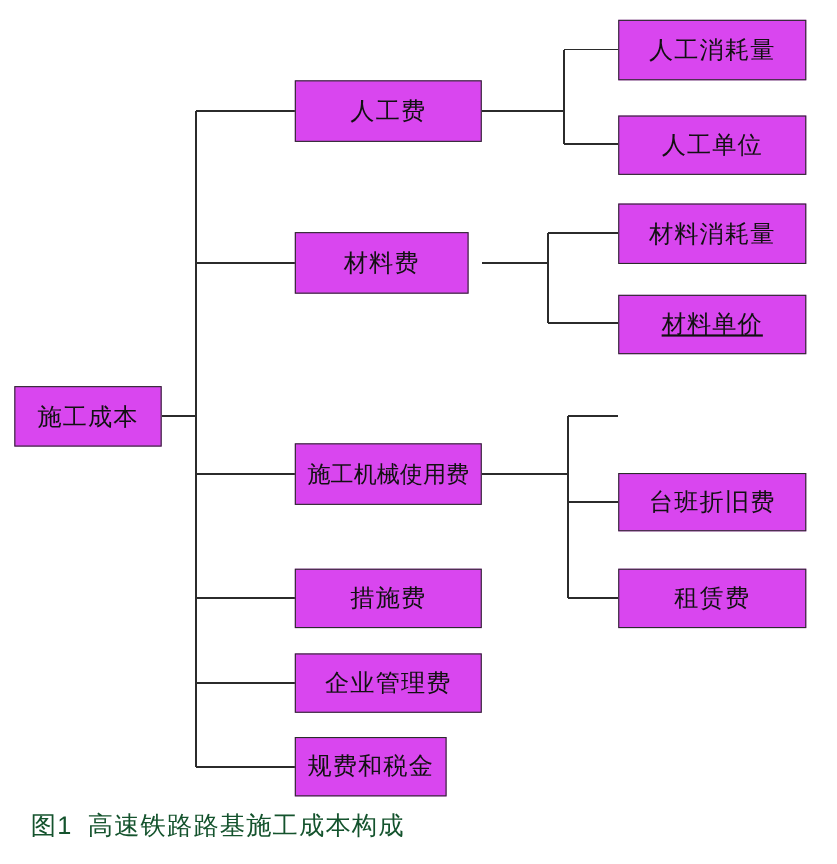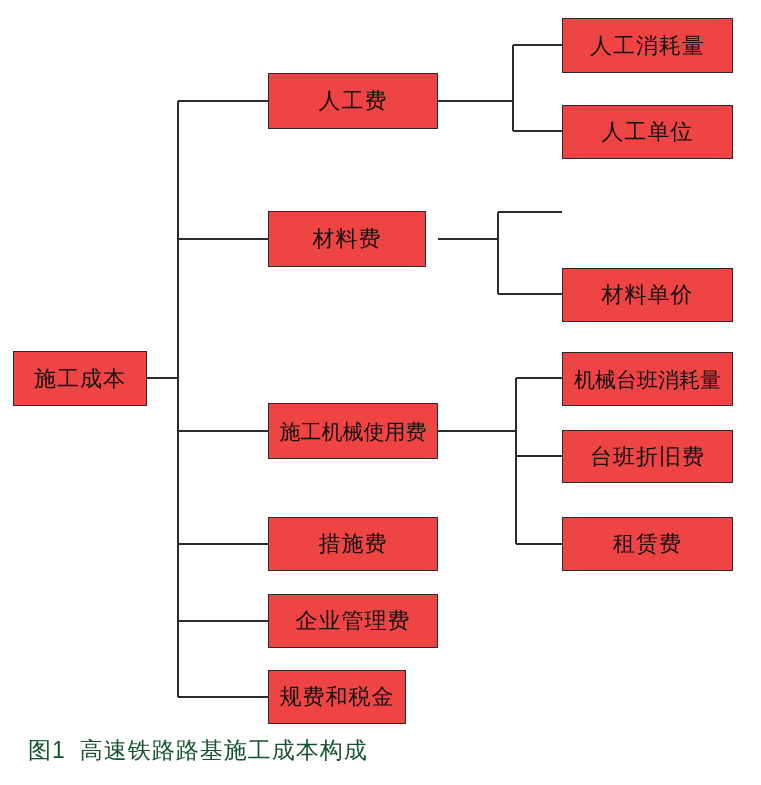--- a/index.html
+++ b/index.html
@@ -23,21 +23,21 @@
     position: absolute;
     left: 0;
     top: 0;
     width: 761px;
     height: 785px;
   }
   .node-box {
     position: absolute;
     box-sizing: border-box;
     border: 1.6px solid #2b2b2b;
-    background: #ef4444;
+    background: #d946ef;
     display: flex;
     align-items: center;
     justify-content: center;
     color: #111111;
     letter-spacing: 1px;
     white-space: nowrap;
   }
   .node-label {
     display: block;
     line-height: 1;
@@ -124,28 +124,28 @@
   </div>
 
   <div class="node-box lvl3" style="left:562px; top:18px; width:171px; height:55px;">
     <span class="node-label">人工消耗量</span>
   </div>
 
   <div class="node-box lvl3" style="left:562px; top:105px; width:171px; height:54px;">
     <span class="node-label">人工单位</span>
   </div>
 
+  <div class="node-box lvl3" style="left:562px; top:185px; width:171px; height:55px;">
+    <span class="node-label">材料消耗量</span>
+  </div>
 
-  <div class="node-box lvl3" style="left:562px; top:268px; width:171px; height:54px;">
+  <div class="node-box lvl3" style="left:562px; top:268px; width:171px; height:54px;text-decoration:underline;">
     <span class="node-label">材料单价</span>
   </div>
 
-  <div class="node-box lvl3 tight" style="left:562px; top:352px; width:171px; height:54px;">
-    <span class="node-label">机械台班消耗量</span>
-  </div>
 
   <div class="node-box lvl3" style="left:562px; top:430px; width:171px; height:53px;">
     <span class="node-label">台班折旧费</span>
   </div>
 
   <div class="node-box lvl3" style="left:562px; top:517px; width:171px; height:54px;">
     <span class="node-label">租赁费</span>
   </div>
 
   <div class="caption">

